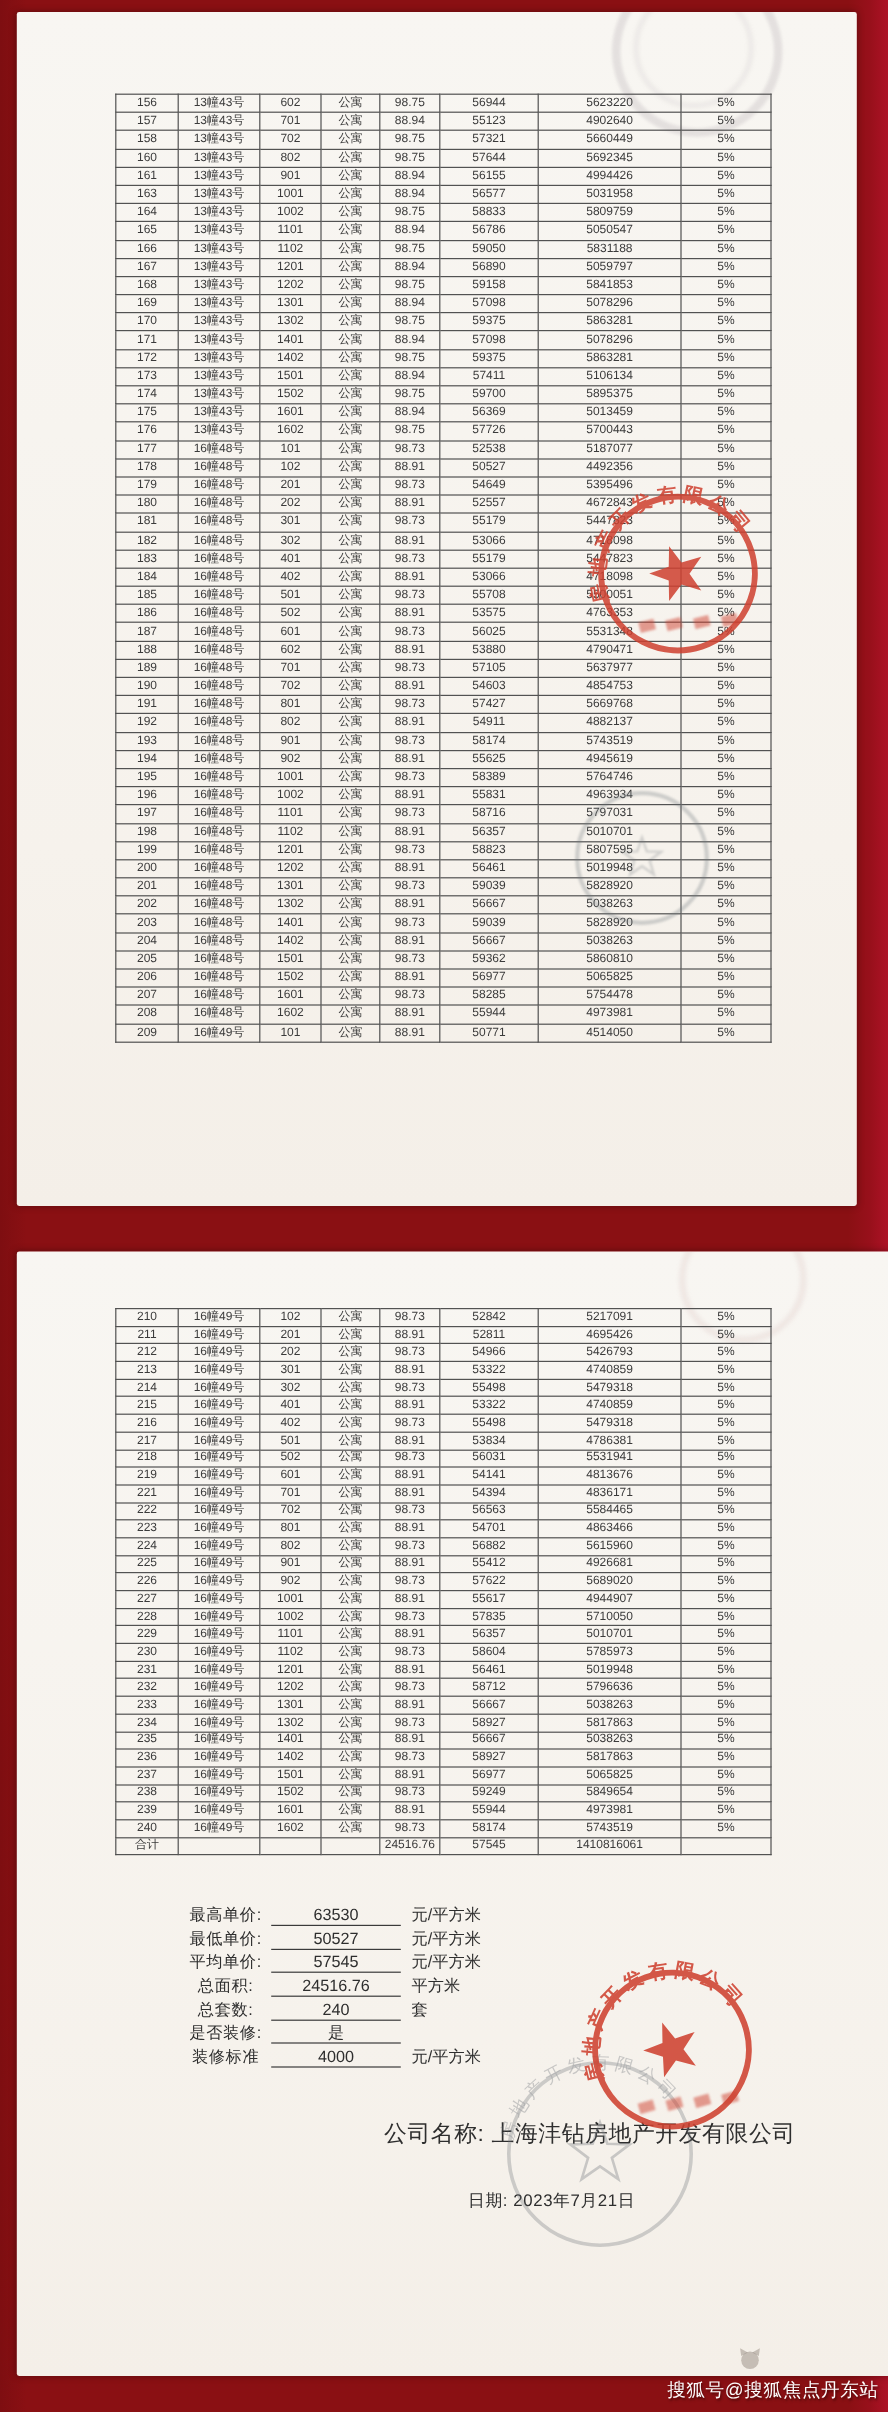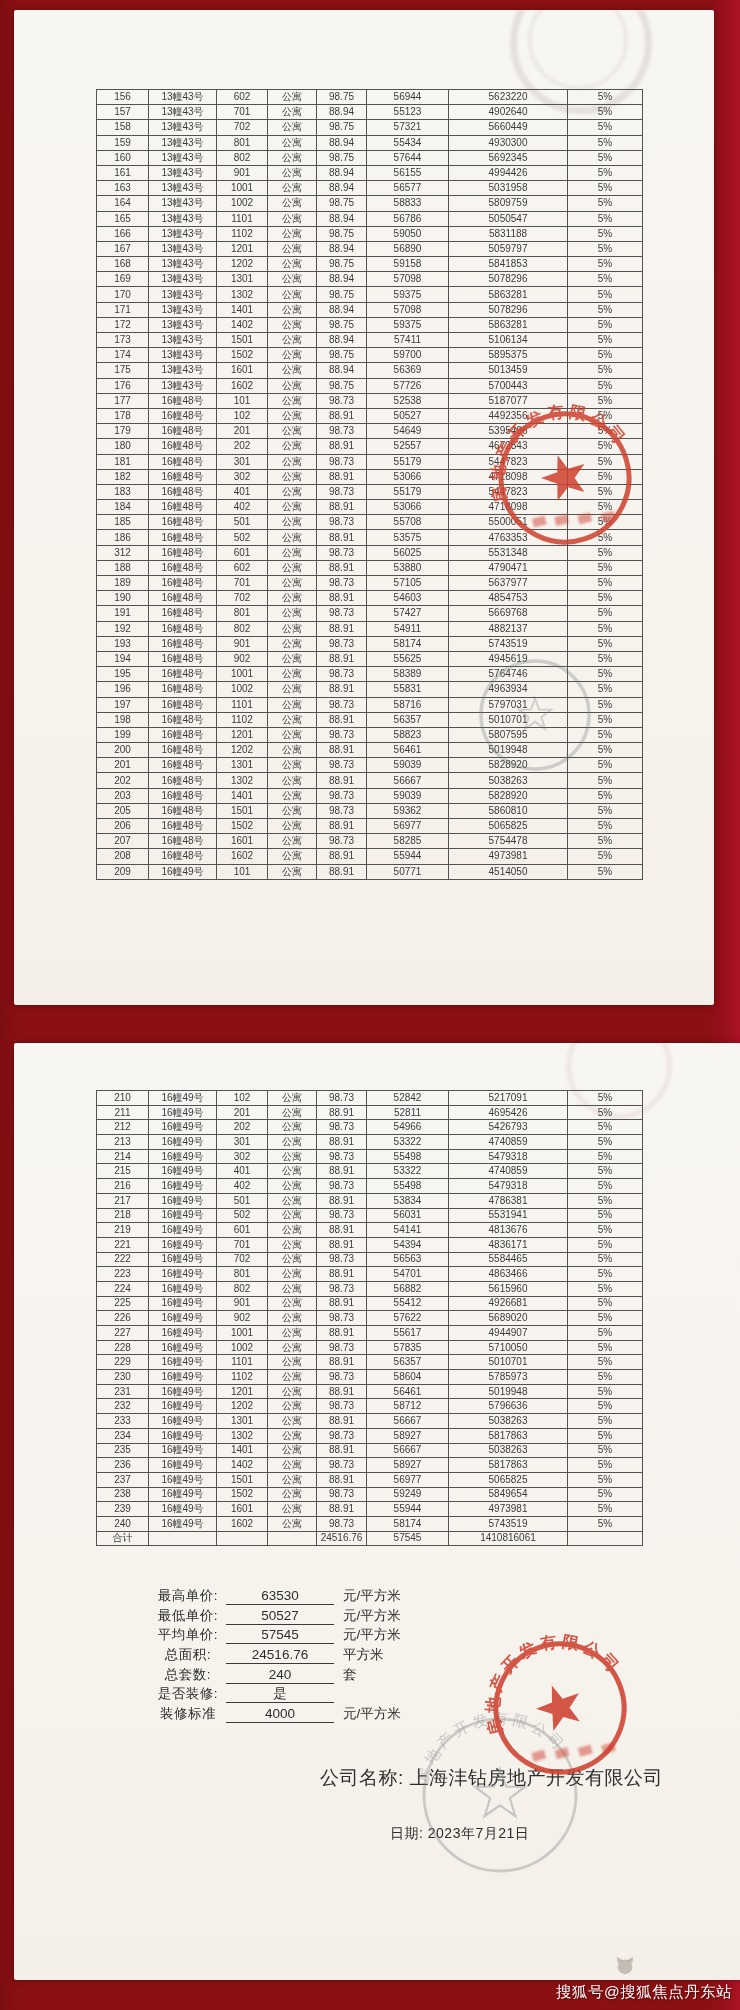--- a/index.html
+++ b/index.html
@@ -11,21 +11,21 @@
   .page{
     position:absolute;left:14px;width:700px;background:linear-gradient(180deg,#f8f6f2 0%,#f6f2ec 70%,#f4efe8 100%);
     border-radius:2px;overflow:hidden;box-shadow:0 0 6px rgba(0,0,0,.35);
   }
   .page1{top:10px;height:995px;}
   .page2{top:1043px;height:937px;padding-left:28px;}
 
   .price-table{position:absolute;border-collapse:collapse;table-layout:fixed;font-size:10px;color:#3b3b3b;}
   .price-table td{border:1px solid #525252;text-align:center;padding:0;overflow:hidden;white-space:nowrap;line-height:1;}
   .price-table{border:1.5px solid #333;}
-  .t1{left:82px;top:79px;width:546px;}
+  .t1{left:82px;top:68px;width:546px;}
   .t1 tr{height:15.2px;}
   .t2{left:82px;top:47px;width:546px;}
   .t2 tr{height:14.7px;}
 
   
   .ghost-ring{position:absolute;border-radius:50%;pointer-events:none;}
   .g-top1{left:496px;top:-38px;width:128px;height:128px;border:7px solid rgba(150,140,148,.20);filter:blur(1.5px);}
   .g-top1b{left:514px;top:-20px;width:92px;height:92px;border:4px solid rgba(150,140,148,.12);filter:blur(1.6px);}
   .g-top2{left:552px;top:-30px;width:96px;height:96px;border:5px solid rgba(190,150,150,.16);filter:blur(1.8px);}
 
@@ -88,30 +88,20 @@
           <td>158</td>
           <td>13幢43号</td>
           <td>702</td>
           <td>公寓</td>
           <td>98.75</td>
           <td>57321</td>
           <td>5660449</td>
           <td>5%</td>
         </tr>
         <tr>
-          <td>159</td>
-          <td>13幢43号</td>
-          <td>801</td>
-          <td>公寓</td>
-          <td>88.94</td>
-          <td>55434</td>
-          <td>4930300</td>
-          <td>5%</td>
-        </tr>
-        <tr>
           <td>160</td>
           <td>13幢43号</td>
           <td>802</td>
           <td>公寓</td>
           <td>98.75</td>
           <td>57644</td>
           <td>5692345</td>
           <td>5%</td>
         </tr>
         <tr>
@@ -358,21 +348,21 @@
           <td>186</td>
           <td>16幢48号</td>
           <td>502</td>
           <td>公寓</td>
           <td>88.91</td>
           <td>53575</td>
           <td>4763353</td>
           <td>5%</td>
         </tr>
         <tr>
-          <td>312</td>
+          <td>187</td>
           <td>16幢48号</td>
           <td>601</td>
           <td>公寓</td>
           <td>98.73</td>
           <td>56025</td>
           <td>5531348</td>
           <td>5%</td>
         </tr>
         <tr>
           <td>188</td>
@@ -525,20 +515,30 @@
           <td>5%</td>
         </tr>
         <tr>
           <td>203</td>
           <td>16幢48号</td>
           <td>1401</td>
           <td>公寓</td>
           <td>98.73</td>
           <td>59039</td>
           <td>5828920</td>
+          <td>5%</td>
+        </tr>
+        <tr>
+          <td>204</td>
+          <td>16幢48号</td>
+          <td>1402</td>
+          <td>公寓</td>
+          <td>88.91</td>
+          <td>56667</td>
+          <td>5038263</td>
           <td>5%</td>
         </tr>
         <tr>
           <td>205</td>
           <td>16幢48号</td>
           <td>1501</td>
           <td>公寓</td>
           <td>98.73</td>
           <td>59362</td>
           <td>5860810</td>

